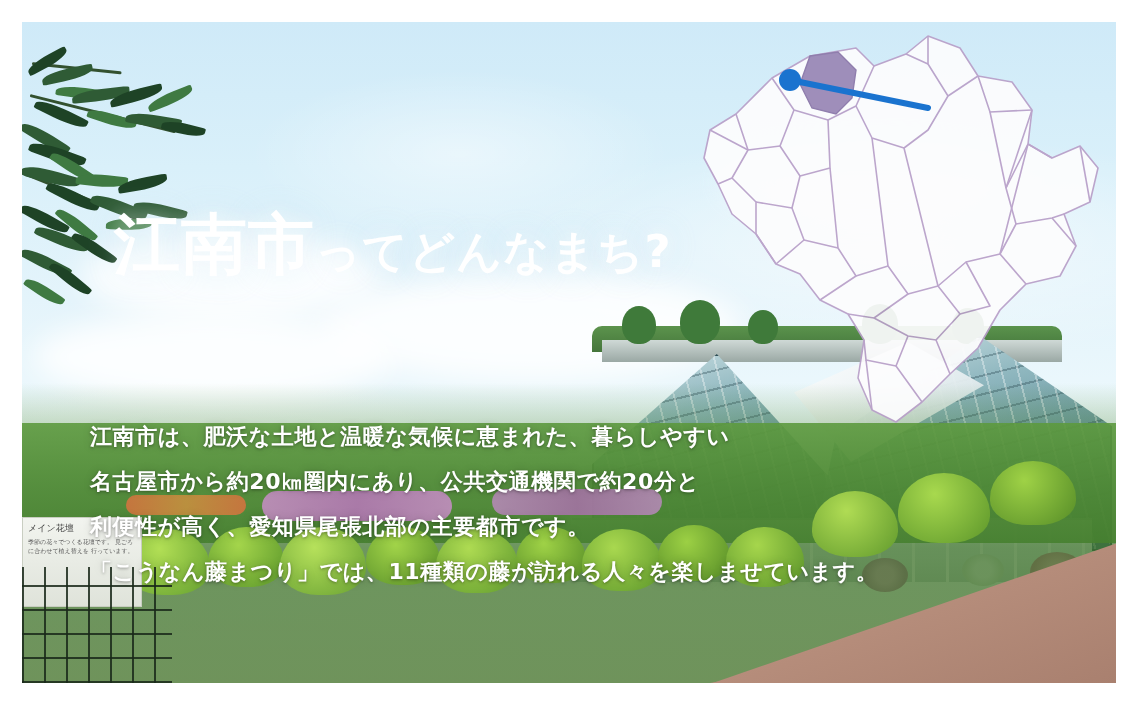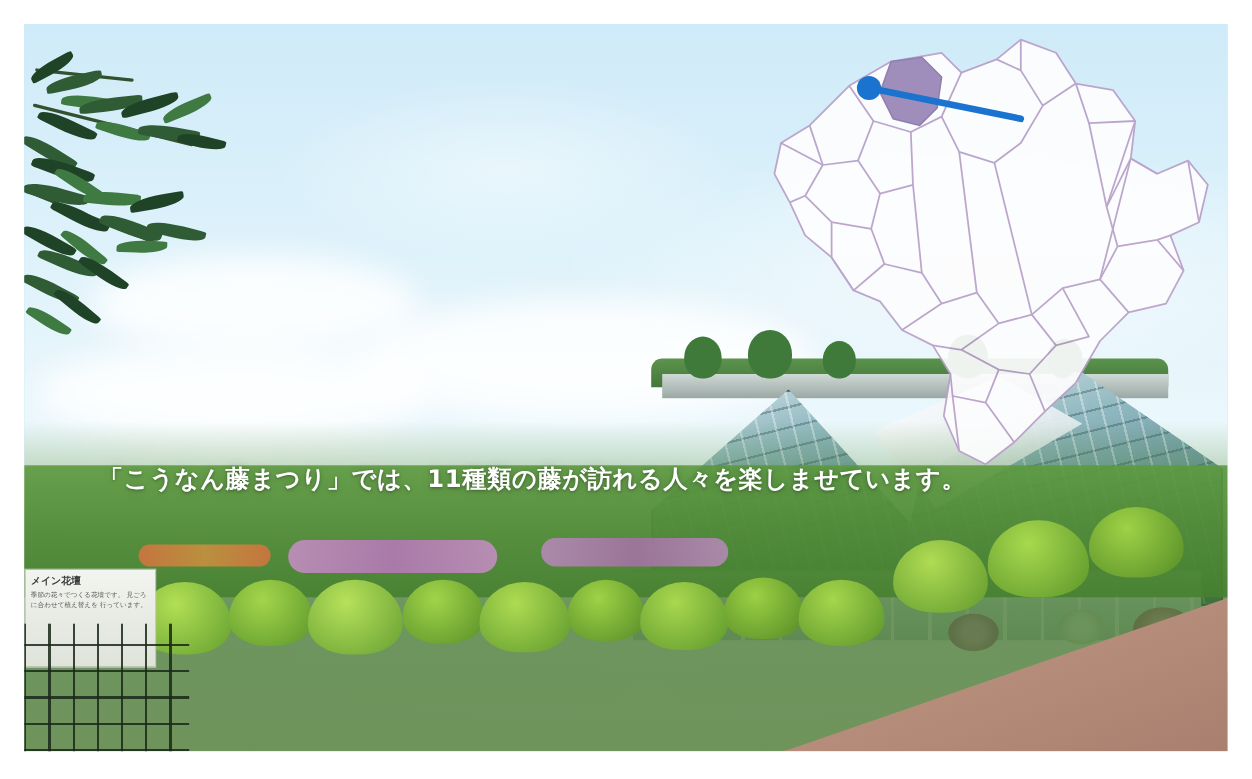--- a/index.html
+++ b/index.html
@@ -111,21 +111,21 @@
     opacity:.93; pointer-events:none;
   }
   .mapwrap svg{ width:100%; height:100%; display:block; }
 
   
   .sign{
     position:absolute; left:0; top:495px; width:120px; height:90px;
     background:linear-gradient(180deg,#f2f4ef,#dfe3da);
     border:1px solid #c9cec2;
   }
-  .sign b{ display:block; font-size:9px; color:#3a3a3a; padding:4px 5px 2px; font-weight:700; }
+  .sign b{ display:block; font-size:9px; color:#3a3a3a; padding:4px 5px 2px; font-weight:400; }
   .sign span{ display:block; font-size:6px; color:#5a5a5a; padding:0 5px; line-height:1.5; }
   .fence{
     position:absolute; left:0; top:545px; width:150px; height:140px;
     background:
       repeating-linear-gradient(90deg, rgba(25,40,25,.85) 0 2px, rgba(0,0,0,0) 2px 22px),
       repeating-linear-gradient(0deg, rgba(25,40,25,.85) 0 2px, rgba(0,0,0,0) 2px 24px);
   }
 
   
   .connector{
@@ -304,19 +304,25 @@
         <path d="M150 38 L178 34 L196 52 L192 80 L176 96 L152 90 L140 66 Z" fill="#9b87b6" stroke="#8b76a8" stroke-width="1.4"></path>
       </svg>
     </div>
 
     <svg class="connector" viewBox="0 0 170 60" xmlns="http://www.w3.org/2000/svg">
       <line x1="22" y1="22" x2="160" y2="50" stroke="#1a73cf" stroke-width="6" stroke-linecap="round"></line>
       <circle cx="22" cy="22" r="11" fill="#1a73cf"></circle>
     </svg>
 
 
+    <div class="headline">
+      <span class="big">江南市</span><span class="small">ってどんなまち?</span>
+    </div>
 
     <div class="body-copy">
+      <p>江南市は、肥沃な土地と温暖な気候に恵まれた、暮らしやすい</p>
+      <p>名古屋市から約20㎞圏内にあり、公共交通機関で約20分と</p>
+      <p>利便性が高く、愛知県尾張北部の主要都市です。</p>
       <p>「こうなん藤まつり」では、11種類の藤が訪れる人々を楽しませています。</p>
     </div>
 
   </div>
 </div>
 
 </body></html>

